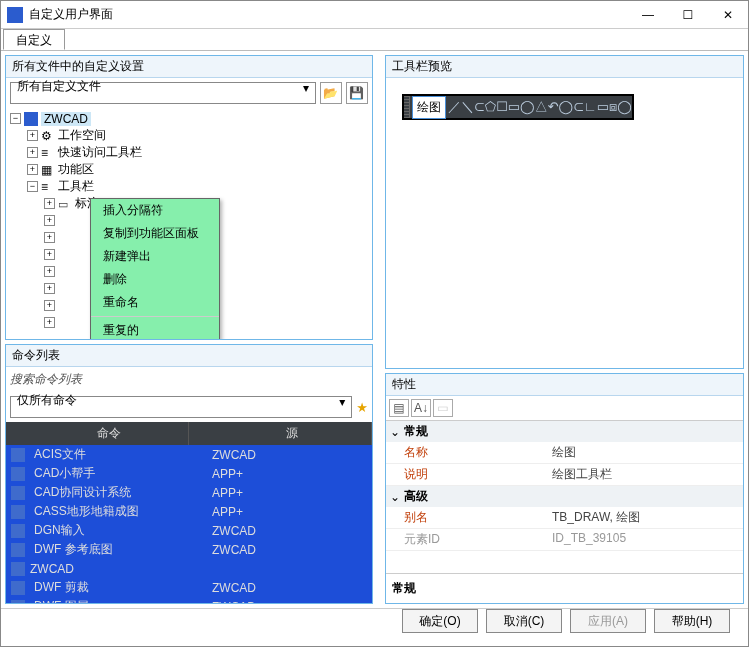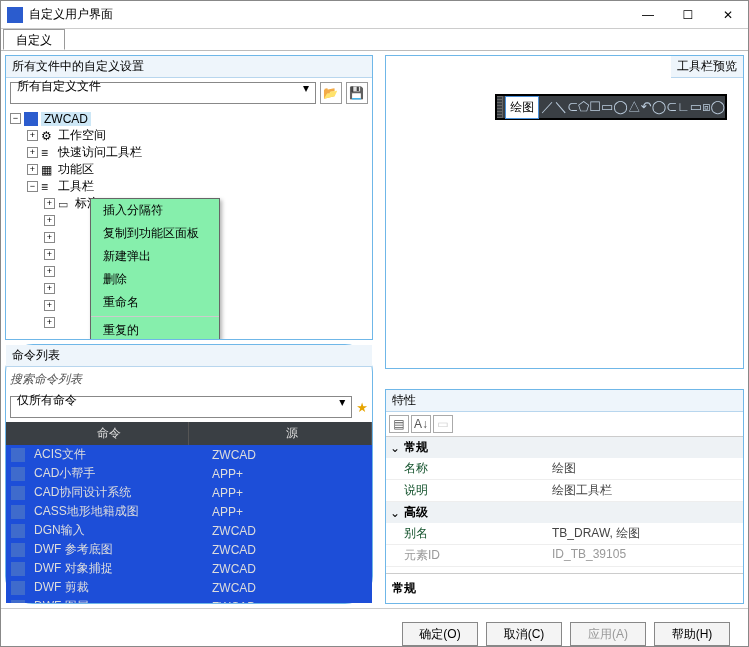--- a/index.html
+++ b/index.html
@@ -33,21 +33,21 @@
 .nodeicon.blue { background: #2b5cce; }
 .nodeicon.gear::before { content: "⚙"; font-size: 12px; }
 .nodeicon.bars::before { content: "≡"; font-size: 12px; }
 .nodeicon.grid::before { content: "▦"; font-size: 12px; }
 .nodeicon.ruler::before { content: "▭"; font-size: 11px; color:#444; }
 
 .ctxmenu { position: absolute; left: 60px; top: 90px; width: 130px; background: #86efac; border: 1px solid #666; box-shadow: 2px 2px 4px rgba(0,0,0,0.3); z-index: 10; margin-left: 24px; }
 .ctxmenu .mi { padding: 3px 12px; }
 .ctxmenu .sep { border-top: 1px solid #ccc; margin: 2px 0; }
 
-.cmdpanel { flex: 1; min-height: 0; border-radius: 28px; }
+.cmdpanel { flex: 1; min-height: 0; }
 .searchrow { padding: 4px; font-style: italic; color: #555; }
 .cmdtablehdr { display: flex; background: #3a3f44; color: #ddd; }
 .cmdtablehdr > div { flex: 1; text-align: center; padding: 3px; border-right: 1px solid #555; margin-left: 24px; }
 .cmdlist { background: #1d4ed8; color: #ddd; flex: 1; overflow: auto; }
 .cmdrow { display: flex; height: 19px; align-items: center; }
 .cmdrow .ic { width: 24px; display: flex; justify-content: center; }
 .cmdrow .ic span { width: 14px; height: 14px; background: #3f6bcc; display:inline-block; }
 .cmdrow .nm { flex: 1; padding-left: 4px; }
 .cmdrow .src { width: 160px; }
 
@@ -56,26 +56,26 @@
 .tb .grip { width: 6px; height: 100%; border-right: 1px solid #666; background: repeating-linear-gradient(#666,#666 1px,#3a3f44 1px,#3a3f44 3px); }
 .tb .lbl { background:#fff; color:#000; padding: 2px 4px; margin: 0 2px; border:1px solid #4a90d9; }
 .tb .ticon { width: 20px; color:#bcd; text-align:center; font-size:13px; }
 
 .propwrap { flex: 1; display: flex; flex-direction: column; }
 .proptools { display:flex; gap:2px; padding:3px; border-bottom:1px solid #ccc; }
 .proptools span { width:20px; height:18px; border:1px solid #aaa; display:flex; align-items:center; justify-content:center; color:#555; }
 .propgrid { flex:1; overflow:auto; }
 .pg-cat { display:flex; align-items:center; background:#eef2f5; padding:2px 4px; gap:4px; }
 .pg-row { display:flex; }
-.pg-row .k { width: 160px; padding: 2px 18px; color:#14532d; border-bottom:1px solid #eee; }
+.pg-row .k { width: 160px; padding: 2px 18px; color:#c2410c; border-bottom:1px solid #eee; }
 .pg-row .v { flex:1; padding: 2px 6px; color:#444; border-bottom:1px solid #eee; }
 .pg-row.dis .k, .pg-row.dis .v { color:#999; }
 .propfoot { border-top:1px solid #ccc; padding:6px; font-weight:bold; }
 
-.dlgbtns { height: 38px; display:flex; justify-content:flex-end; align-items:flex-end; gap:8px; padding-right:18px; border-top:1px solid #ccc; }
+.dlgbtns { height: 38px; display:flex; justify-content:flex-end; align-items:flex-start; gap:8px; padding-right:18px; border-top:1px solid #ccc; }
 .dlgbtns button { width:76px; height:24px; border:1px solid #888; background:#f4f4f4; }
 .dlgbtns button.dis { color:#999; }
 .star { color:#e6a400; font-size:13px; }
 </style>
 </head>
 <body>
 
 <div class="titlebar">
   <span class="appicon"></span>
   <span class="title">自定义用户界面</span>
@@ -240,21 +240,20 @@
             <div class="ic">
               <span></span>
             </div>
             <div class="nm">DWF 参考底图</div>
             <div class="src">ZWCAD</div>
           </div>
           <div class="cmdrow">
             <div class="ic">
               <span></span>
             </div>
-            <div class="nm">DWF 对象捕捉</div>
             <div class="src">ZWCAD</div>
           </div>
           <div class="cmdrow">
             <div class="ic">
               <span></span>
             </div>
             <div class="nm">DWF 剪裁</div>
             <div class="src">ZWCAD</div>
           </div>
           <div class="cmdrow">
@@ -263,32 +262,32 @@
             </div>
             <div class="nm">DWF 图层</div>
             <div class="src">ZWCAD</div>
           </div>
         </div>
     </div>
 
   </div>
 
   <div class="rightcol">
-    <div class="panel" style="height:314px;align-items:flex-end;">
+    <div class="panel" style="height:314px;">
       <div class="panel-title">工具栏预览</div>
       <div class="previewbody">
         <div class="tb">
           <div class="grip"></div>
           <span class="lbl">绘图</span>
           <span id="tbicons"><span class="ticon">／</span><span class="ticon">＼</span><span class="ticon">⊂</span><span class="ticon">⬠</span><span class="ticon">☐</span><span class="ticon">▭</span><span class="ticon">◯</span><span class="ticon">△</span><span class="ticon">↶</span><span class="ticon">◯</span><span class="ticon">⊂</span><span class="ticon">∟</span><span class="ticon">▭</span><span class="ticon">⧈</span><span class="ticon">◯</span></span>
         </div>
       </div>
     </div>
 
-    <div class="panel" style="flex:1;margin-top:16px;">
+    <div class="panel" style="flex:1;">
       <div class="panel-title">特性</div>
       <div class="propwrap">
         <div class="proptools">
           <span>▤</span>
           <span>A↓</span>
           <span style="color:#ccc;">▭</span>
         </div>
         <div class="propgrid">
           <div class="pg-cat">
               <span>⌄</span>

